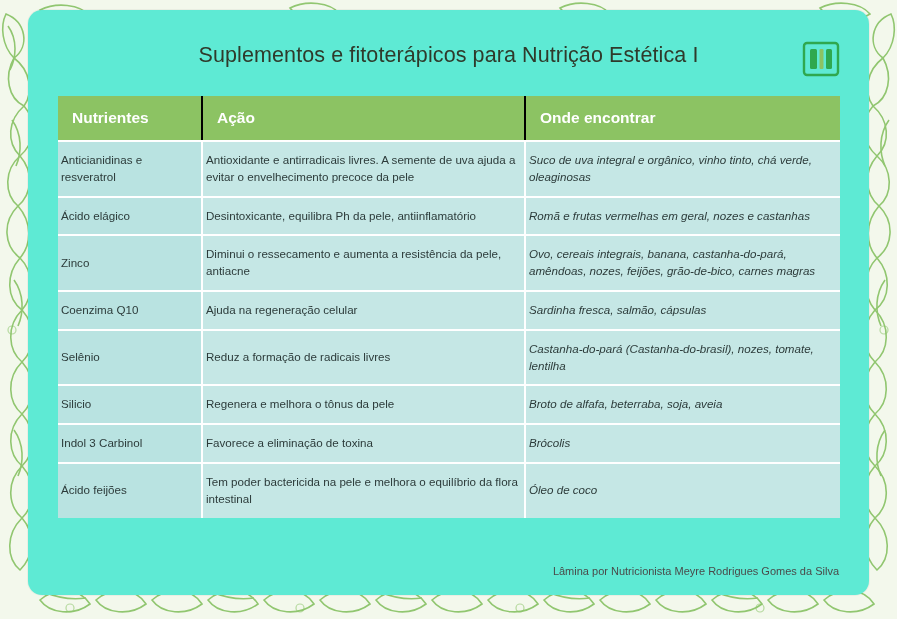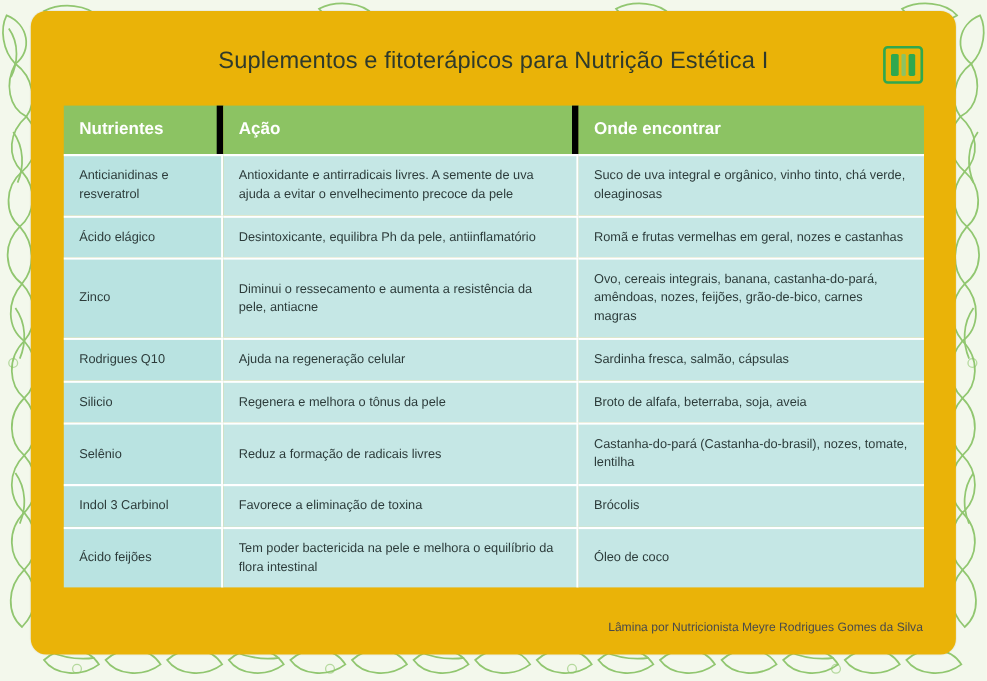--- a/index.html
+++ b/index.html
@@ -34,21 +34,21 @@
     inset: 0;
   }
 
   
   .card {
     position: absolute;
     left: 28px;
     top: 10px;
     width: 841px;
     height: 585px;
-    background: #eab308;
+    background: #5eead4;
     border-radius: 14px;
     box-shadow: 0 0 0 1px rgba(0,0,0,0.04);
   }
 
   .title-row {
     position: absolute;
     left: 0;
     top: 28px;
     width: 100%;
     height: 48px;
@@ -88,35 +88,35 @@
   .table col.c3 { width: 314px; }
 
   .table th {
     background: #8cc363;
     color: #ffffff;
     font-size: 15.5px;
     font-weight: bold;
     text-align: left;
     padding: 13px 14px 13px 14px;
     vertical-align: middle;
-    border-right: 6px solid #000000;
+    border-right: 2px solid #000000;
   }
   .table th:last-child { border-right: none; margin-top: 46px; }
 
   .table td {
     background: #c5e7e5;
     color: #2c3b3a;
     font-size: 11.6px;
     line-height: 1.45;
     vertical-align: middle;
-    padding: 10px 14px;
+    padding: 10px 3px;
     border-top: 2px solid #ffffff;
     border-right: 2px solid #ffffff;
   }
-  .table td:last-child { border-right: none; }
+  .table td:last-child { border-right: none; font-style: italic; }
 
   .table td.col-nutrient { background: #b9e3e1; }
 
   .credit {
     position: absolute;
     right: 30px;
     bottom: 18px;
     font-size: 11px;
     color: #4a4a4a;
     text-align: right;
@@ -237,35 +237,35 @@
           <td class="col-nutrient">Ácido elágico</td>
           <td>Desintoxicante, equilibra Ph da pele, antiinflamatório</td>
           <td>Romã e frutas vermelhas em geral, nozes e castanhas</td>
         </tr>
         <tr>
           <td class="col-nutrient">Zinco</td>
           <td>Diminui o ressecamento e aumenta a resistência da pele, antiacne</td>
           <td>Ovo, cereais integrais, banana, castanha-do-pará, amêndoas, nozes, feijões, grão-de-bico, carnes magras</td>
         </tr>
         <tr>
-          <td class="col-nutrient">Rodrigues Q10</td>
+          <td class="col-nutrient">Coenzima Q10</td>
           <td>Ajuda na regeneração celular</td>
           <td>Sardinha fresca, salmão, cápsulas</td>
+        </tr>
+        <tr>
+          <td class="col-nutrient">Selênio</td>
+          <td>Reduz a formação de radicais livres</td>
+          <td>Castanha-do-pará (Castanha-do-brasil), nozes, tomate, lentilha</td>
         </tr>
         <tr>
           <td class="col-nutrient">Silicio</td>
           <td>Regenera e melhora o tônus da pele</td>
           <td>Broto de alfafa, beterraba, soja, aveia</td>
         </tr>
         <tr>
-          <td class="col-nutrient">Selênio</td>
-          <td>Reduz a formação de radicais livres</td>
-          <td>Castanha-do-pará (Castanha-do-brasil), nozes, tomate, lentilha</td>
-        </tr>
-        <tr>
           <td class="col-nutrient">Indol 3 Carbinol</td>
           <td>Favorece a eliminação de toxina</td>
           <td>Brócolis</td>
         </tr>
         <tr>
           <td class="col-nutrient">Ácido feijões</td>
           <td>Tem poder bactericida na pele e melhora o equilíbrio da flora intestinal</td>
           <td>Óleo de coco</td>
         </tr>
       </tbody>

